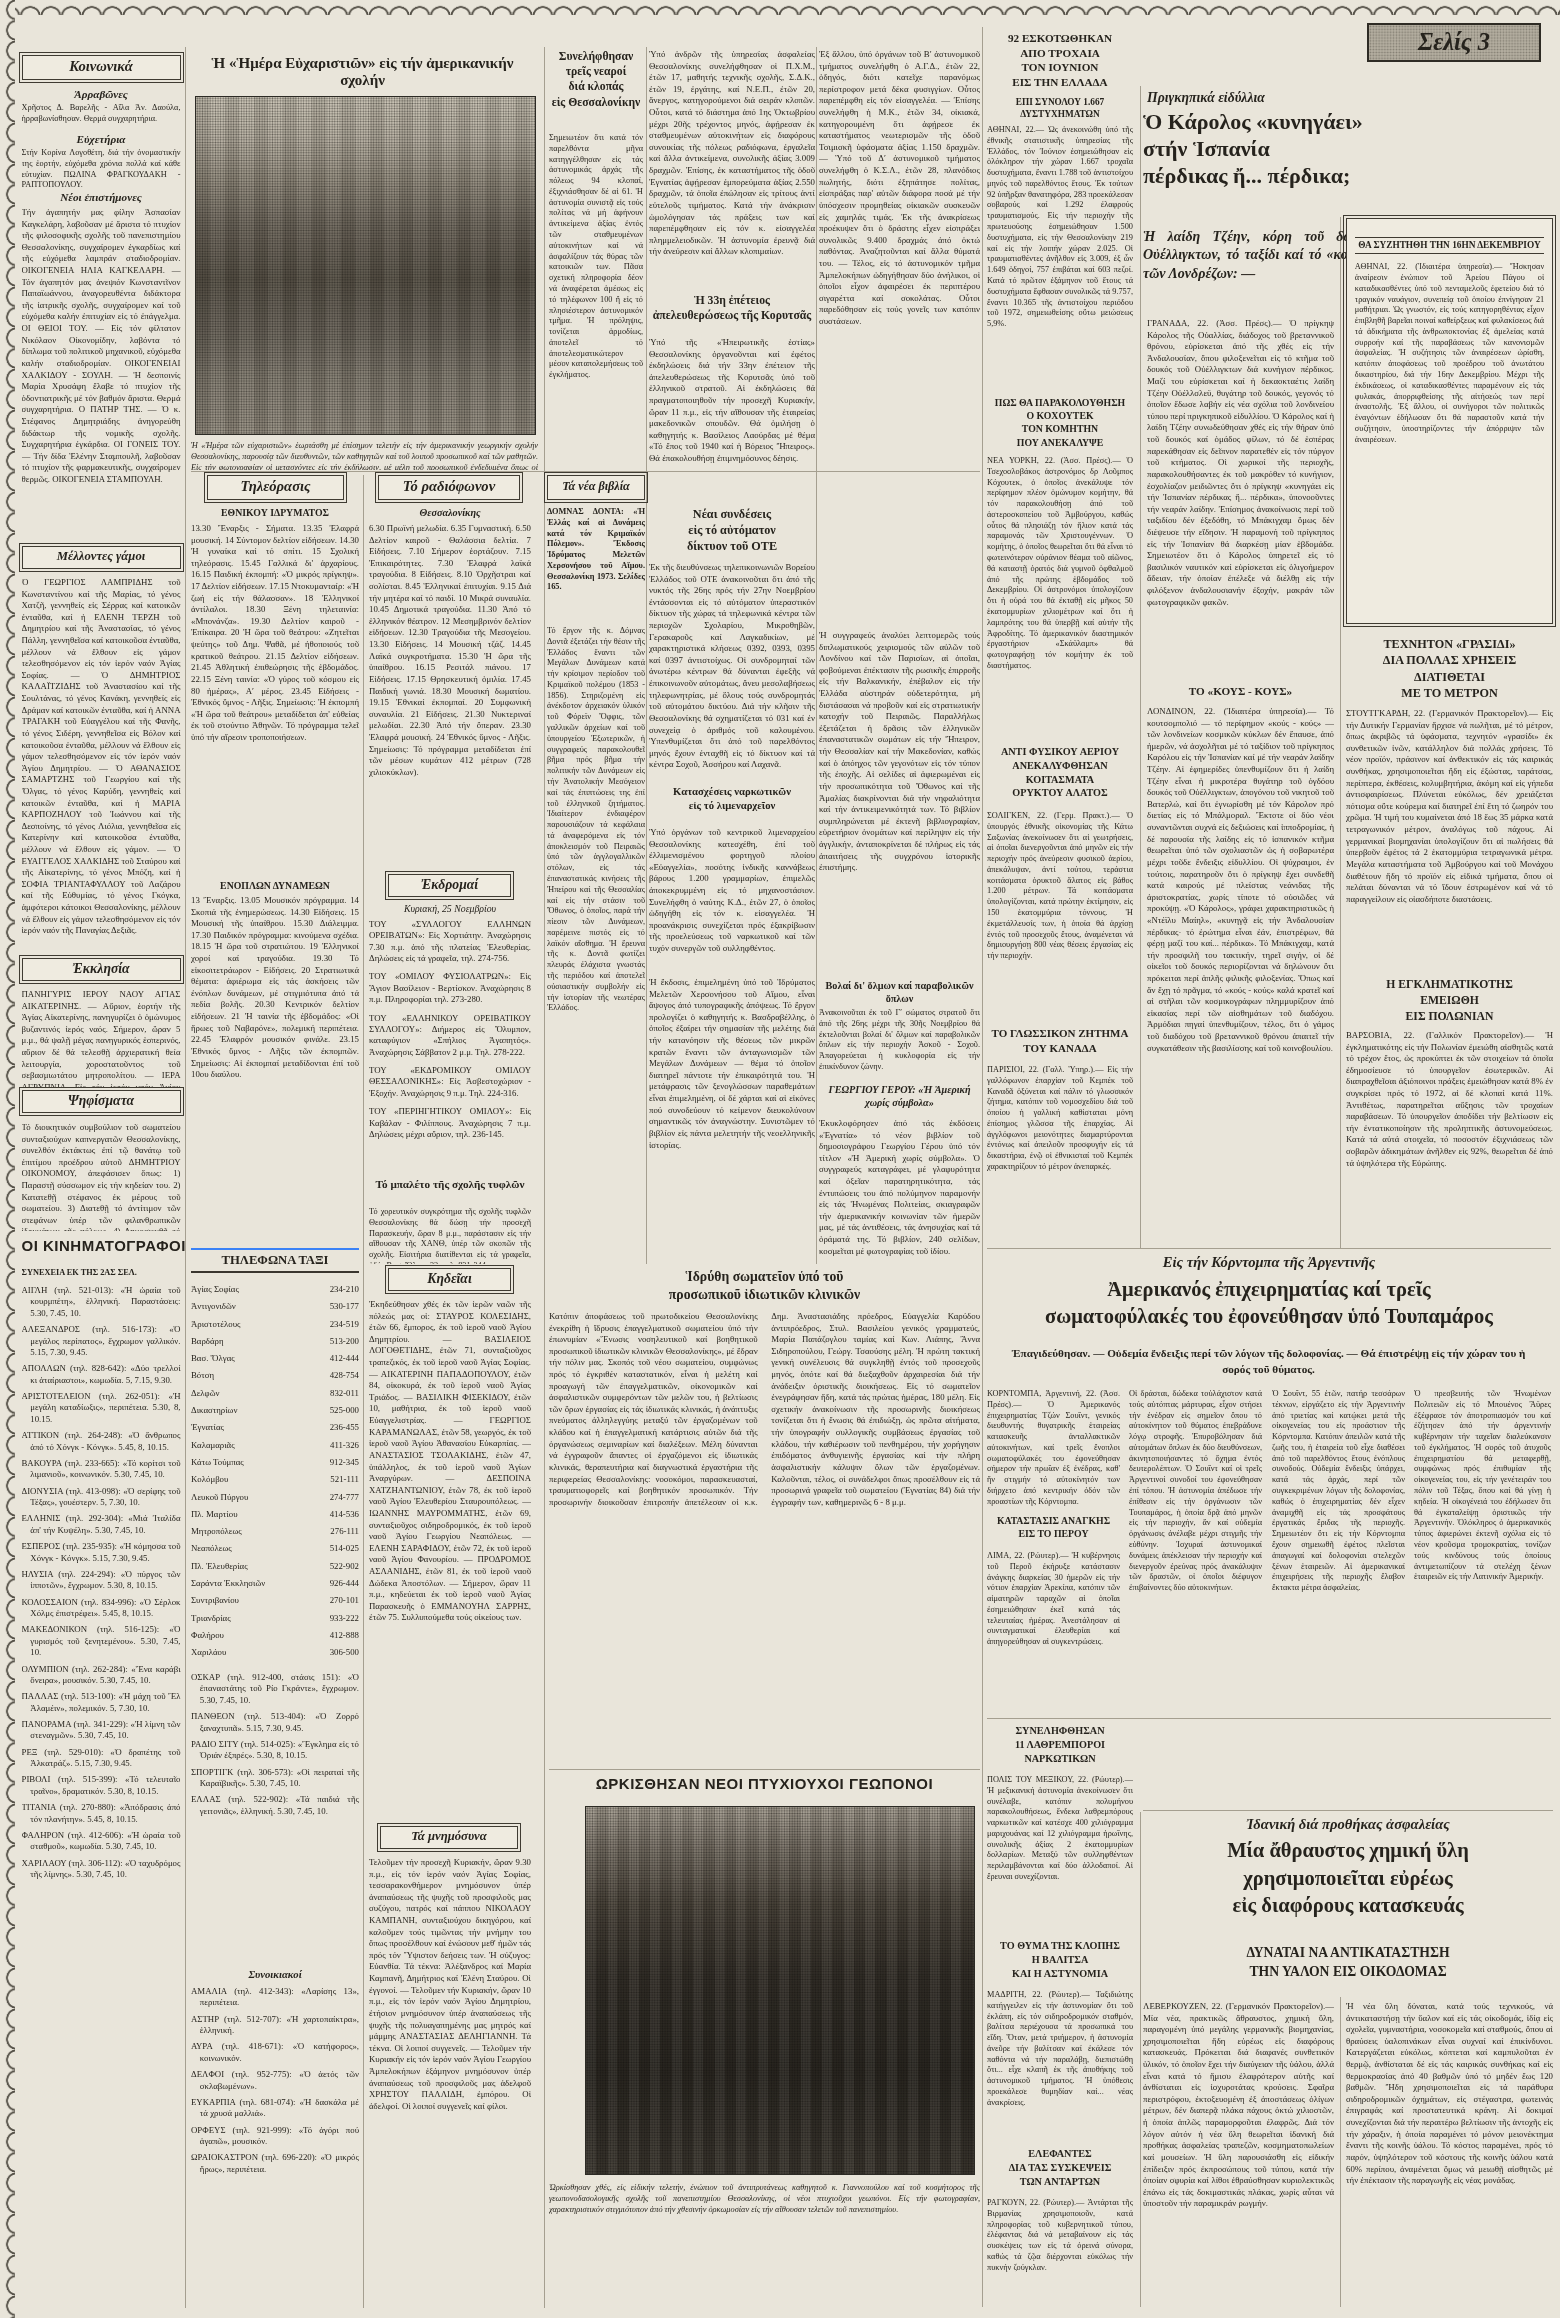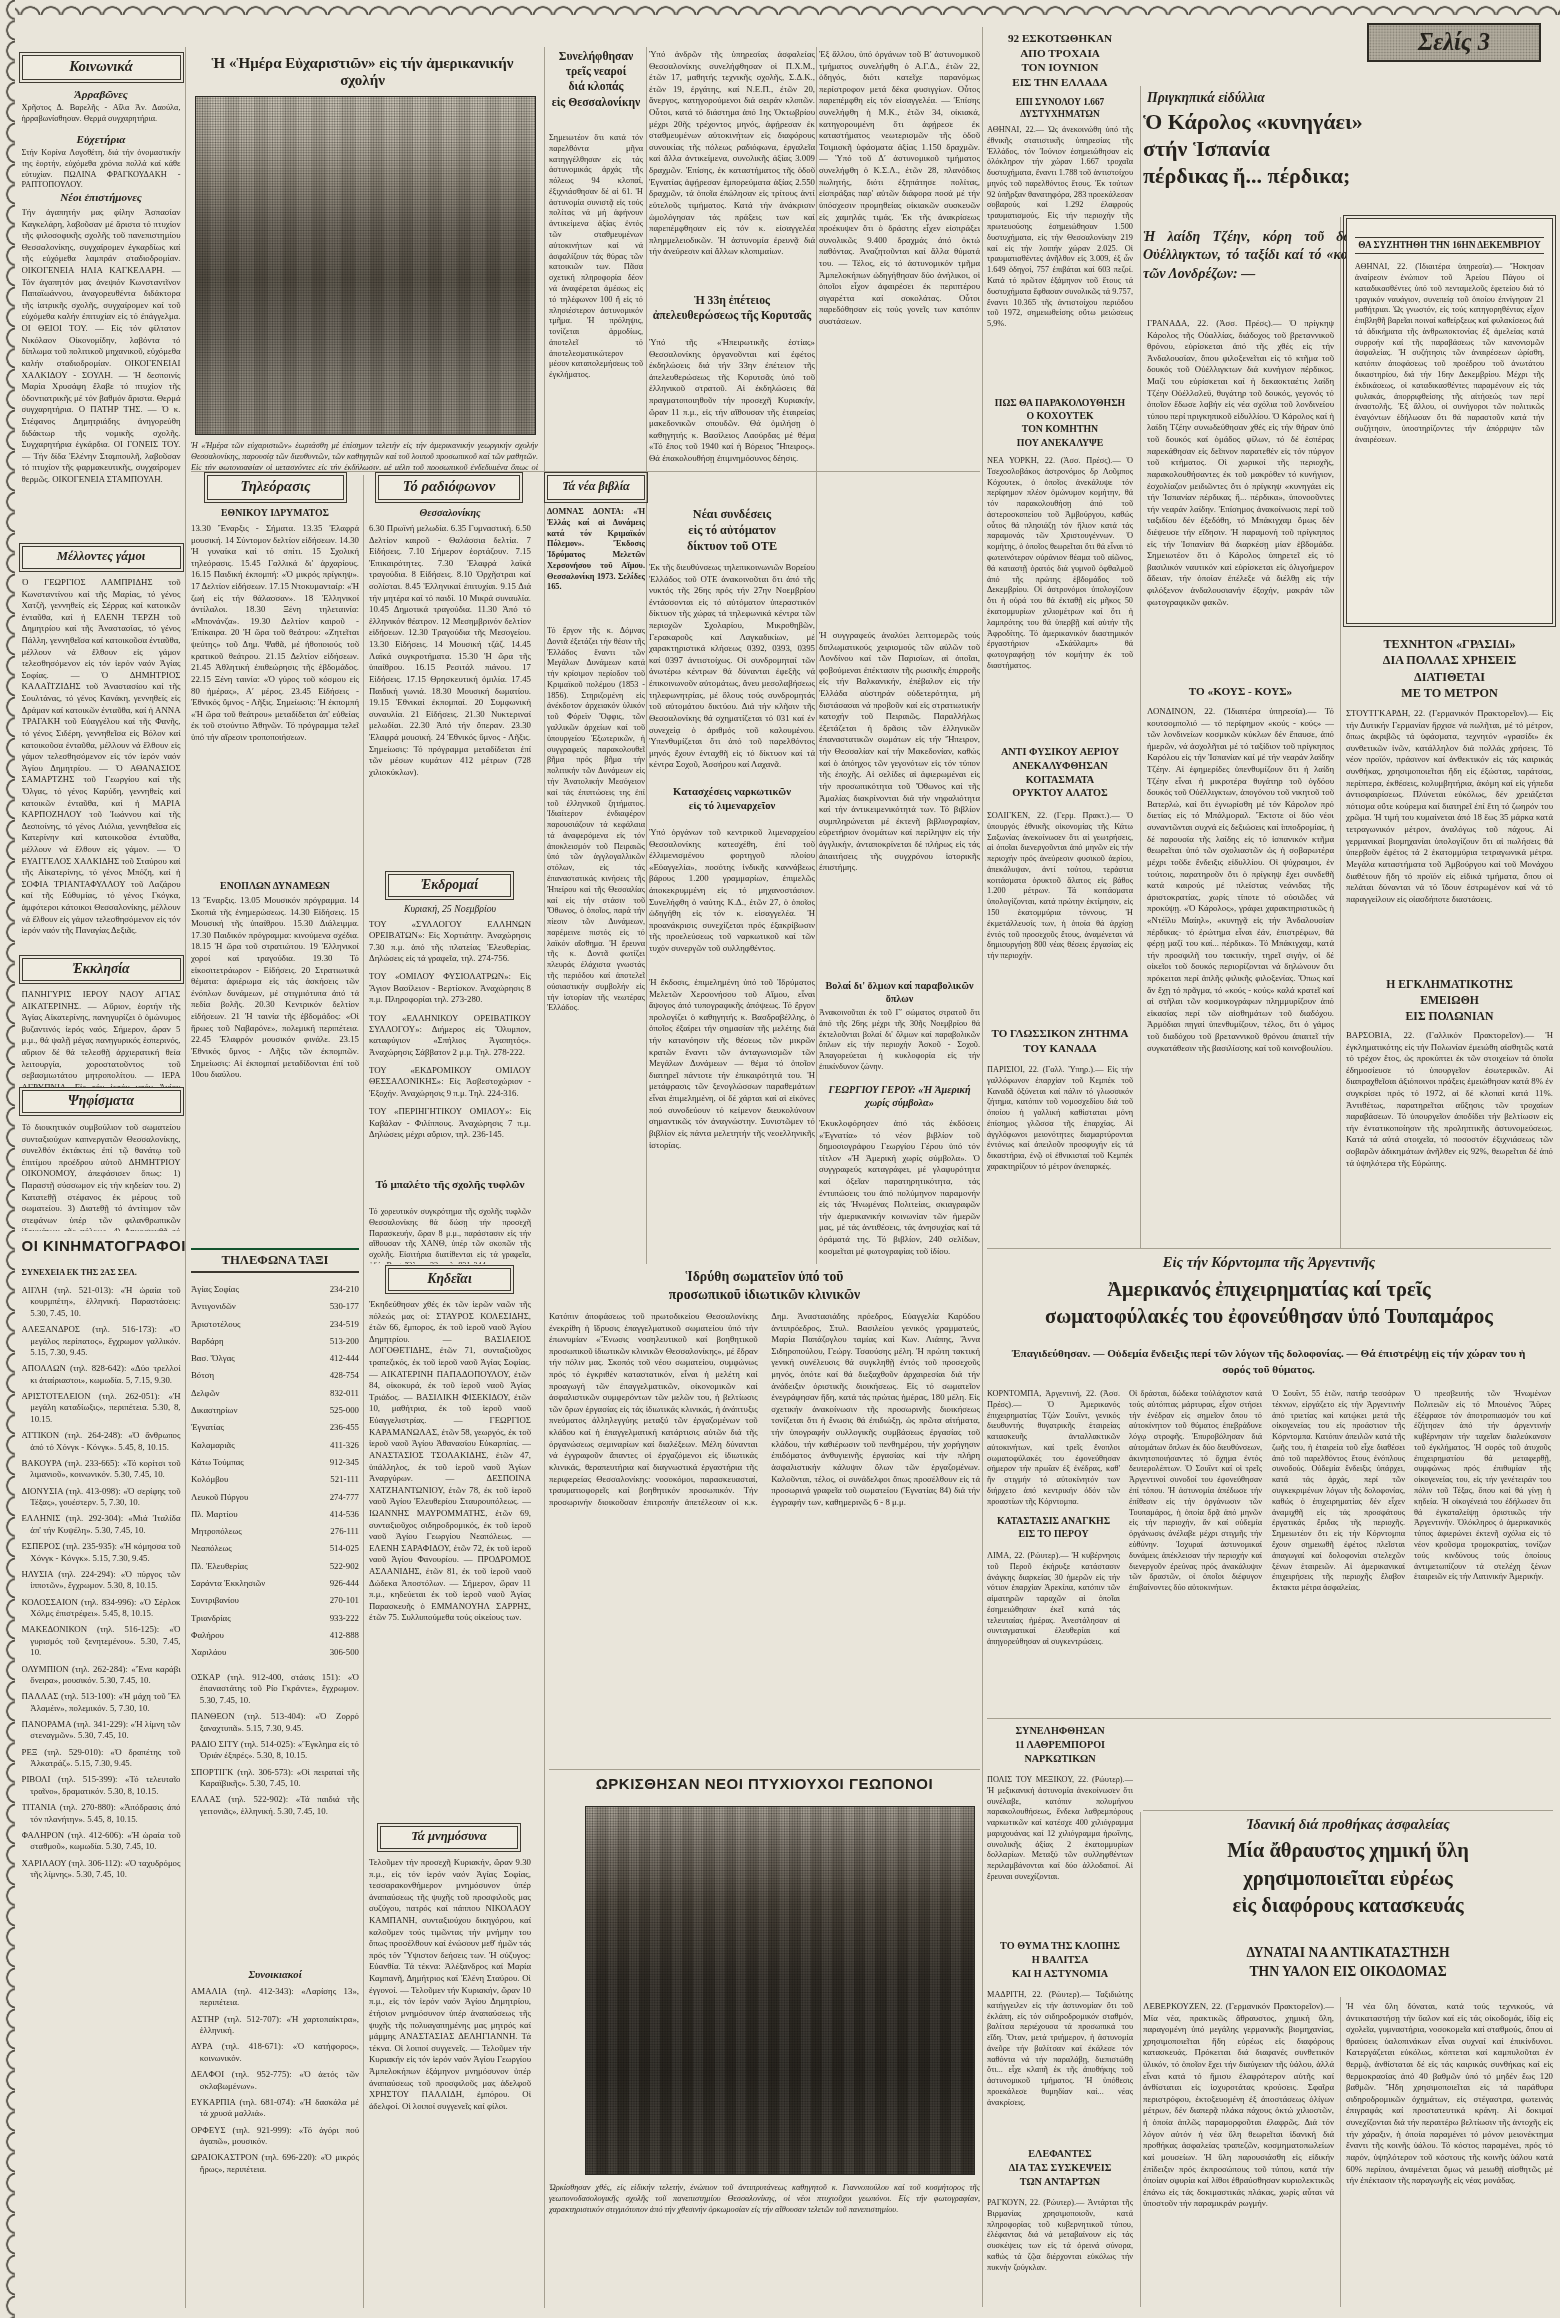--- a/index.html
+++ b/index.html
@@ -16,21 +16,21 @@
   .jt8{text-align:justify;font-size:8.3px;line-height:1.3;}
   .prel{white-space:pre-line;}
   .ctr{text-align:center;}
   .bold{font-weight:bold;}
   .ital{font-style:italic;}
   .sans{font-family:"Liberation Sans","DejaVu Sans",sans-serif;}
   .secbox{border:1px solid #3f3b32;outline:1px solid #3f3b32;outline-offset:2px;background:#efebe0;
           font-weight:bold;font-style:italic;text-align:center;}
   .vr{border-left:1px solid #a59f90;width:0;}
   .hr{border-top:1px solid #a59f90;height:0;}
-  .crossrule{border-top:2px solid #14532d;border-bottom:2px solid #3a362e;}
+  .crossrule{border-top:2px solid #3b82f6;border-bottom:2px solid #3a362e;}
   .photo{border:1px solid #2c2a24;}
   .photo1{background-image:
       radial-gradient(rgba(25,22,18,.55) 0.6px,transparent 1.1px),
       repeating-linear-gradient(90deg,rgba(0,0,0,.07) 0 13.7px,rgba(255,255,255,.05) 13.7px 29px),
       linear-gradient(180deg,#c6c0b1 0%,#b5aea0 12%,#938c7e 24%,#6e675c 38%,#575146 54%,#6a645a 70%,#837d71 84%,#958e81 100%);
       background-size:2.6px 2.6px,100% 100%,100% 100%;}
   .photo2{background-image:
       radial-gradient(rgba(15,13,10,.5) 0.6px,transparent 1.1px),
       repeating-linear-gradient(90deg,rgba(255,255,255,.06) 0 9.8px,rgba(0,0,0,.08) 9.8px 21.5px),
       linear-gradient(180deg,#a49d90 0%,#7a7368 10%,#4c463c 26%,#332f28 46%,#2a2721 72%,#3b372f 100%);

